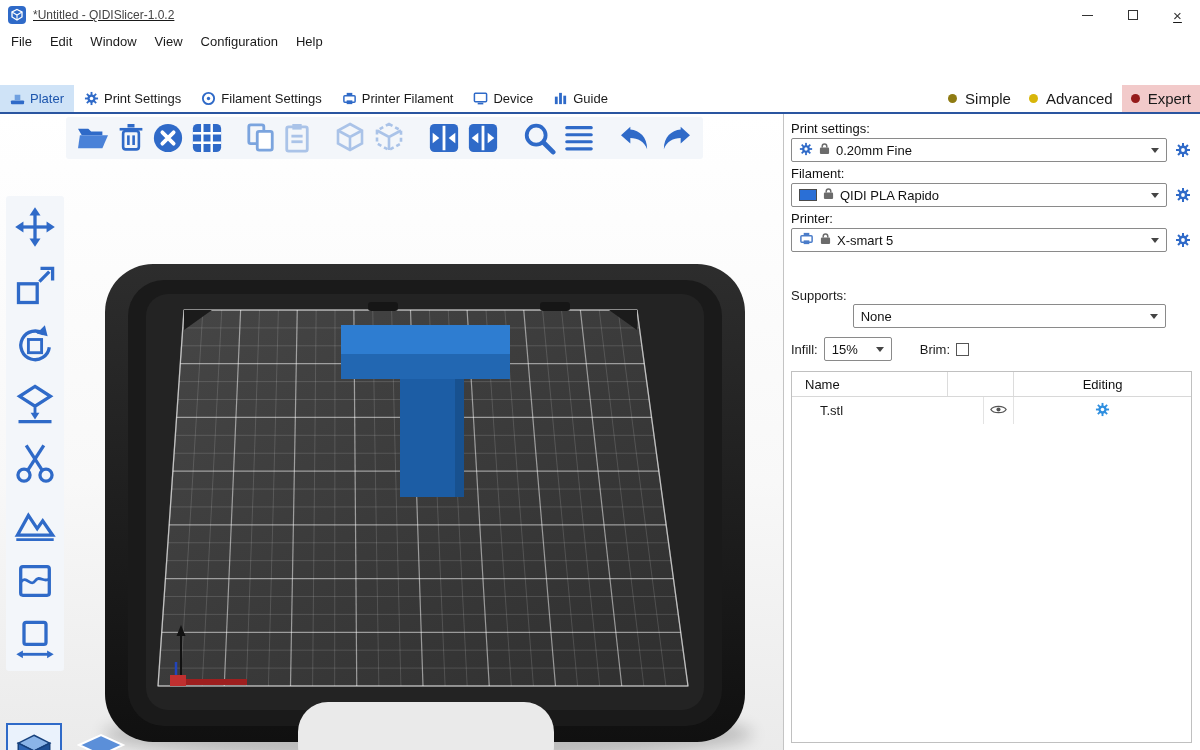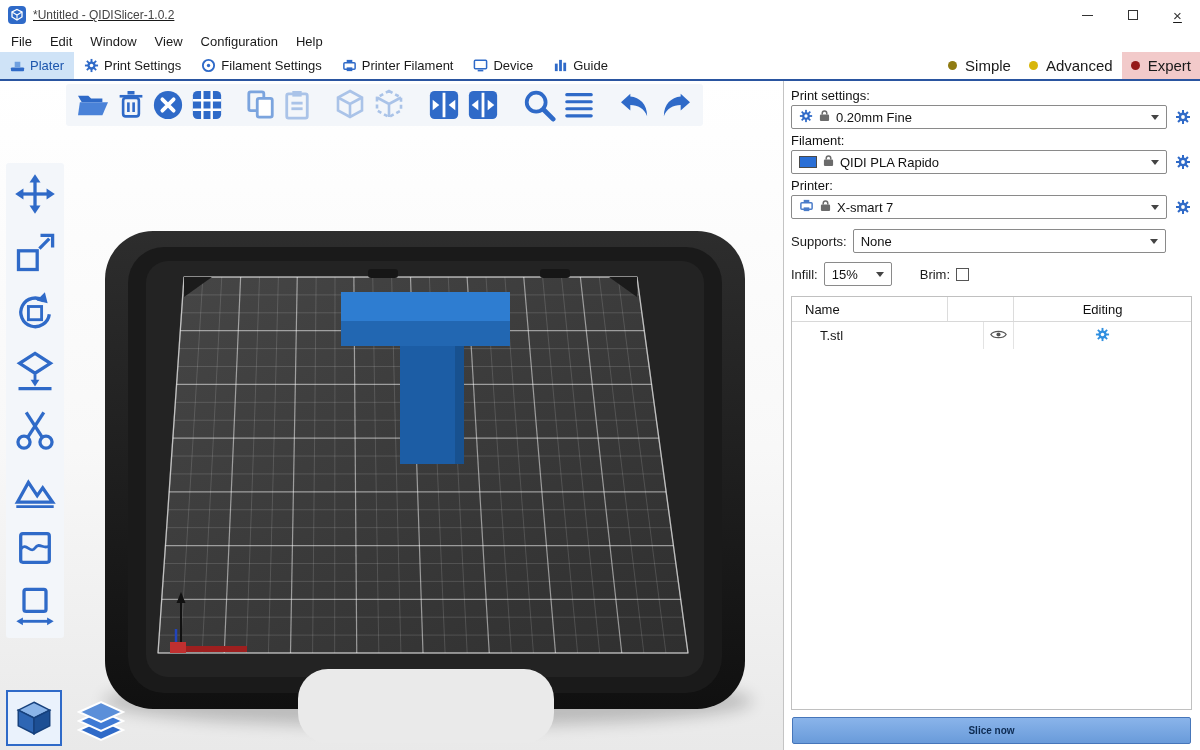--- a/index.html
+++ b/index.html
@@ -14,21 +14,21 @@
   .win-btn { width:45px; height:30px; display:flex; align-items:center; justify-content:center; color:#333; }
   .glyph-min { width:11px; height:1px; background:#333; }
   .glyph-max { width:10px; height:10px; border:1px solid #333; }
   .glyph-close { font-size:15px; line-height:1; }
 
   
   .menubar { height:22px; display:flex; align-items:center; padding-left:2px; background:#fff; }
   .menu-item { font-size:13px; padding:0 9px; color:#1a1a1a; }
 
   
-  .tabbar { height:29px; background:#fff; border-bottom:2px solid #2a55a0; display:flex; align-items:stretch; }
+  .tabbar { height:29px; background:#fff; border-bottom:2px solid #2a55a0; display:flex; align-items:stretch;margin-top:33px; }
   .tab { display:flex; align-items:center; gap:5px; padding:0 10px; font-size:13px; color:#1a1a1a; white-space:nowrap; }
   .tab.active { background:#cfe3f7; color:#1c55ad; }
   .tab svg { display:block; }
   .tab-spacer { flex:1; }
   .mode { display:flex; align-items:center; gap:8px; padding:0 9px; font-size:15px; }
   .mode .dot { width:9px; height:9px; border-radius:50%; }
   .dot-simple { background:#8f7b12; }
   .dot-advanced { background:#d8b60a; }
   .dot-expert { background:#951a1a; }
   .mode.active { background:#f2caca; }
@@ -54,21 +54,21 @@
   .rpanel { width:415px; height:669px; background:#fff; padding:4px 7px 4px 7px; display:flex; flex-direction:column; font-size:13px; }
   .rp-label { margin:3px 0 2px; color:#111; }
   .combo-row { display:flex; align-items:center; gap:6px; margin-bottom:1px; }
   .combo { flex:1; height:24px; border:1px solid #8a8a8a; border-radius:2px; background:#fff;
            display:flex; align-items:center; gap:6px; padding:0 7px; }
   .combo-text { font-size:13px; color:#111; white-space:nowrap; overflow:hidden; }
   .combo .arrow { margin-left:auto; width:0; height:0; border-left:4px solid transparent; border-right:4px solid transparent; border-top:5px solid #444; }
   .gear-btn { width:19px; height:19px; display:flex; align-items:center; justify-content:center; }
   .swatch { width:18px; height:12px; background:#2a6fd6; border:1px solid #4a4a4a; flex:0 0 auto; }
   .inline-row { display:flex; align-items:center; gap:6px; margin-top:9px; }
-  .supports-combo { margin-right:26px; }
+  .supports-combo { margin-right:26px;margin-top:42px; }
   .combo-sm { flex:none; width:68px; }
   .brim-label { margin-left:22px; }
   .checkbox { width:13px; height:13px; border:1px solid #555; background:#fff; }
 
   .objlist { flex:1; margin-top:10px; border:1px solid #c0c0c0; display:flex; flex-direction:column; min-height:0; background:#fff; }
   .objhead { display:flex; height:25px; align-items:center; border-bottom:1px solid #d8d8d8; color:#111;gap:36px; }
   .objrow { display:flex; height:27px; align-items:center; }
   .c-name { flex:1; padding-left:13px; }
   .c-eye { width:30px; display:flex; align-items:center; justify-content:center; align-self:stretch; border-left:1px solid #e3e3e3; }
   .c-edit { width:178px; display:flex; align-items:center; justify-content:center; align-self:stretch; border-left:1px solid #e3e3e3; }
@@ -544,21 +544,21 @@
       <div class="combo">
         <span><svg width="15" height="15" viewBox="0 0 16 16">
               <rect x="2" y="5" width="12" height="7" rx="1" fill="none" stroke="#4a7cc9" stroke-width="1.6"></rect>
               <rect x="5" y="2" width="6" height="3" fill="#4a7cc9"></rect>
               <rect x="5" y="10" width="6" height="4" fill="#4a7cc9"></rect>
             </svg></span>
         <span><svg width="11" height="13" viewBox="0 0 12 14">
               <rect x="1" y="6" width="10" height="7" rx="1.2" fill="#6b6b6b"></rect>
               <path d="M3.5 6V4.5a2.5 2.5 0 0 1 5 0V6" stroke="#6b6b6b" stroke-width="1.6" fill="none"></path>
             </svg></span>
-        <span class="combo-text">X-smart 7</span>
+        <span class="combo-text">X-smart 5</span>
         <span class="arrow"></span>
       </div>
       <span class="gear-btn">
           <svg width="16" height="16" viewBox="0 0 16 16">
             <g fill="#2f6ac8">
               <rect x="7" y="1" width="2" height="14"></rect>
               <rect x="1" y="7" width="14" height="2"></rect>
               <rect x="7" y="1" width="2" height="14" transform="rotate(45 8 8)"></rect>
               <rect x="1" y="7" width="14" height="2" transform="rotate(45 8 8)"></rect>
               <circle cx="8" cy="8" r="4.4"></circle>

